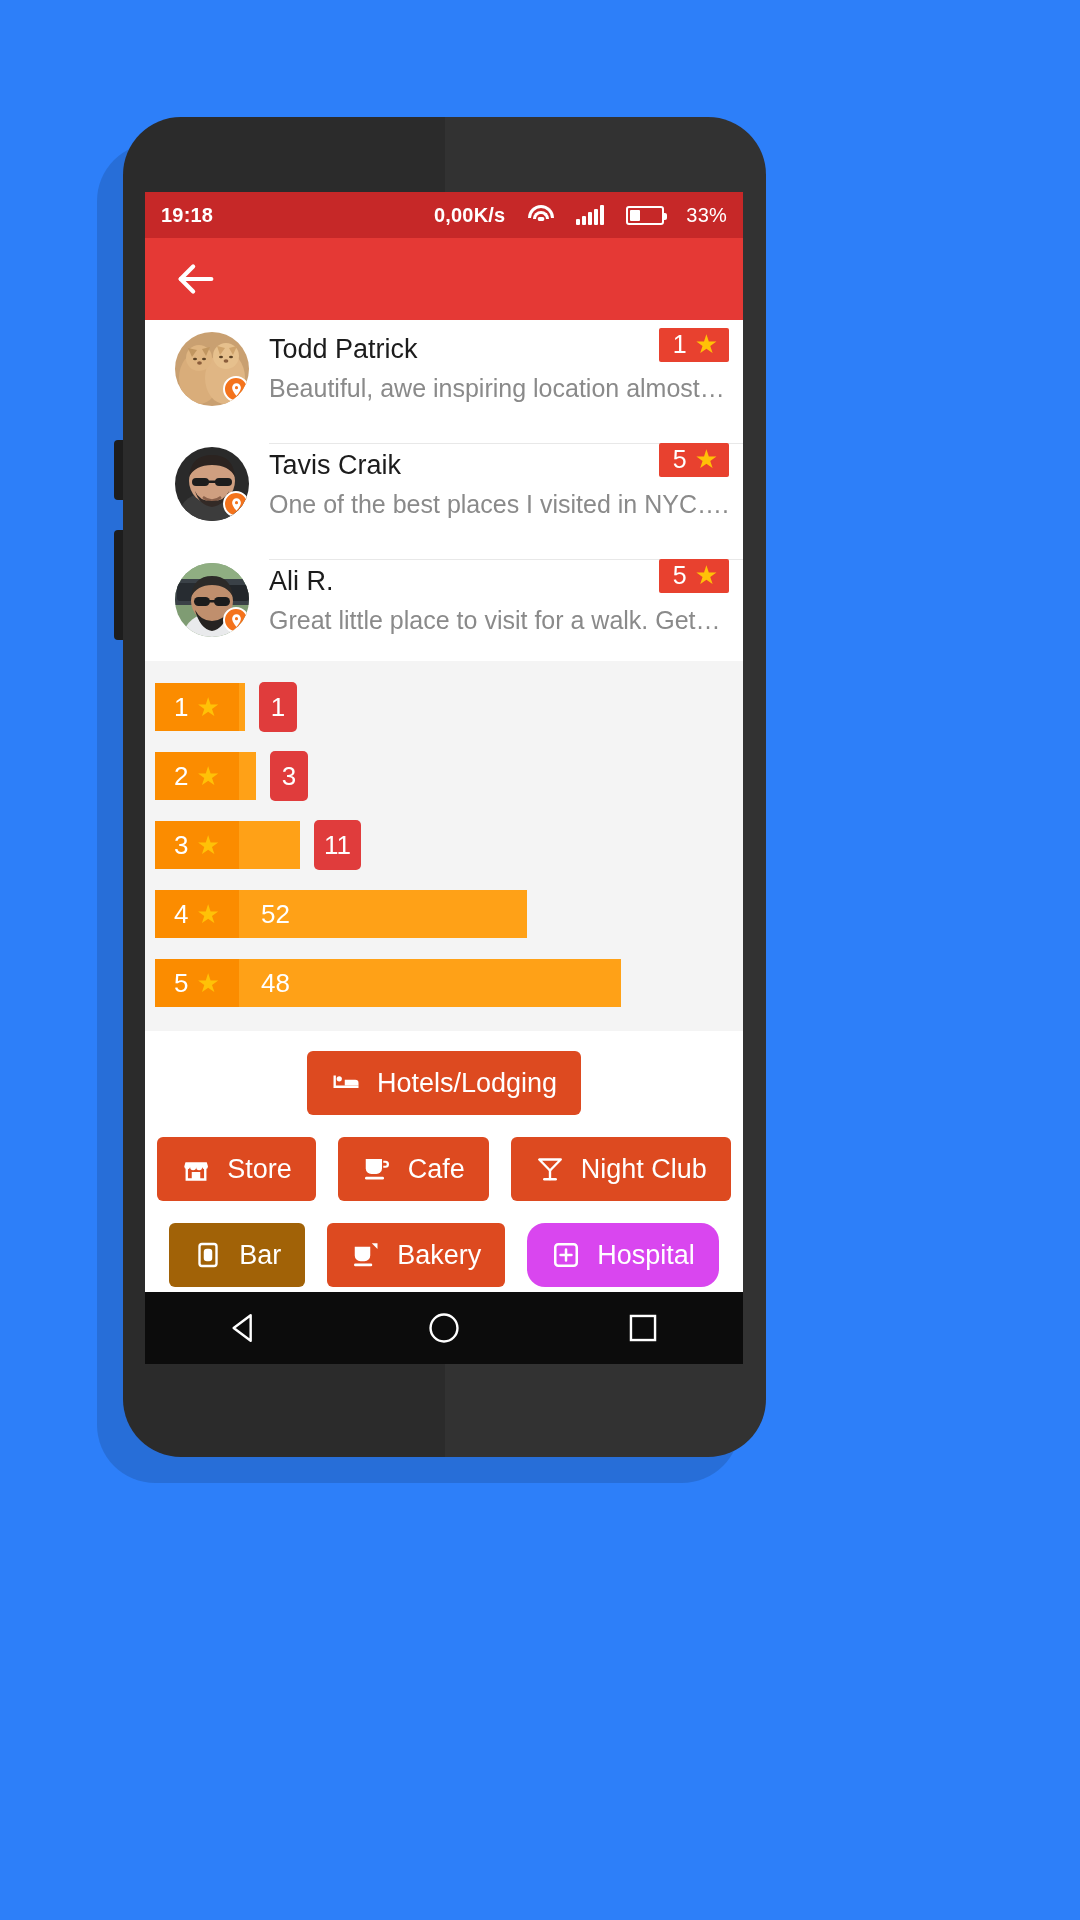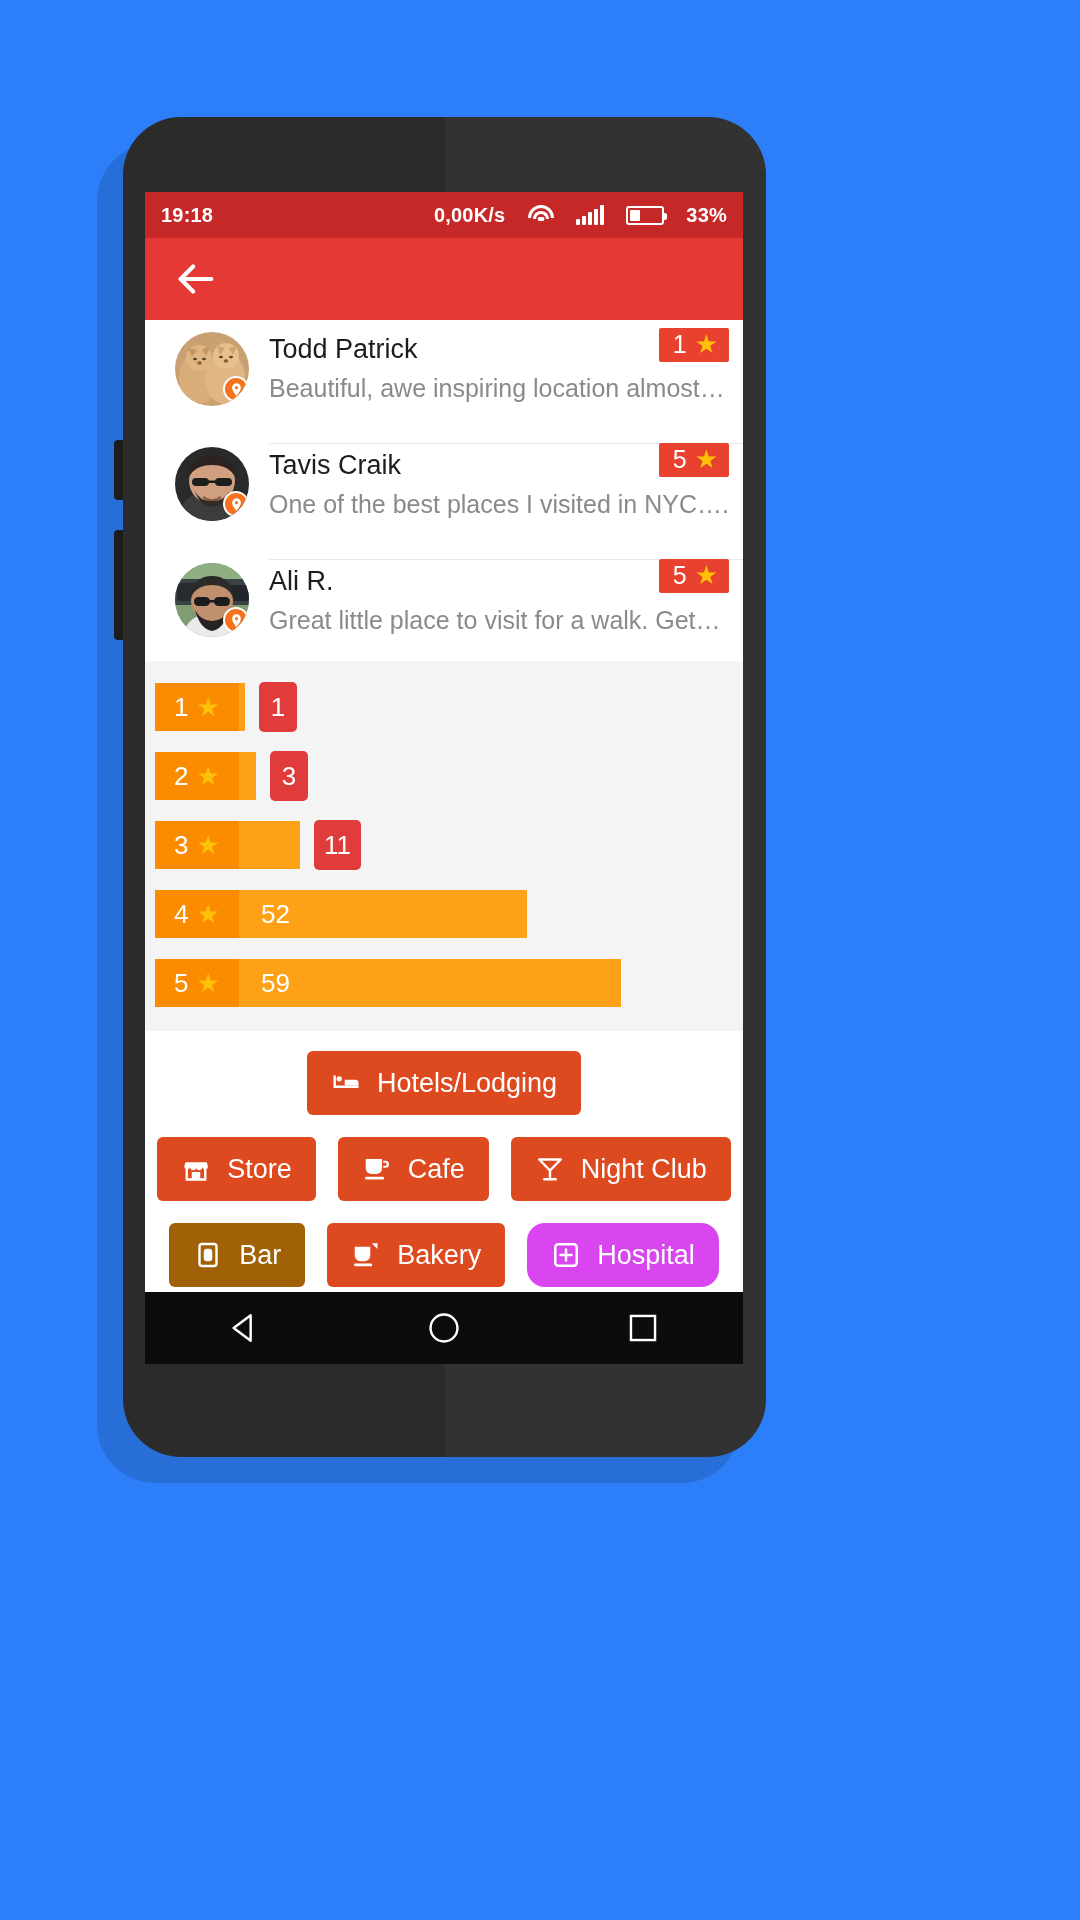--- a/index.html
+++ b/index.html
@@ -86,21 +86,21 @@
 
   .ico-battery{
     width:38px; height:19px; border:2.5px solid #fff; border-radius:3px;
     position:relative; display:flex; align-items:center; padding:2px;
   }
   .ico-battery::after{
     content:""; position:absolute; right:-5px; top:5px;
     width:3px; height:7px; background:#fff; border-radius:0 2px 2px 0;
   }
   .ico-battery .lvl{ height:100%; background:#fff; border-radius:1px; }
-  #battery-pct{ font-size:20px; font-weight:bold; }
+  #battery-pct{ font-size:20px; font-weight:normal; }
 
   
   #app-bar{
     height:82px; background:#E53935;
     display:flex; align-items:center; padding-left:28px;
   }
   #back-button{
     width:46px; height:46px; position:relative; cursor:pointer;
   }
   #back-button svg{ width:46px; height:46px; display:block; }
@@ -392,21 +392,21 @@
           </div>
           <span class="hist-inner-count">52</span>
         </div>
       </div>
       <div class="hist-row">
         <div class="hist-bar" style="width: 466px; background: rgb(255, 161, 23);">
           <div class="hist-label" style="background: rgb(251, 140, 0);">
             <span>5</span>
             <span class="st">★</span>
           </div>
-          <span class="hist-inner-count">59</span>
+          <span class="hist-inner-count">48</span>
         </div>
       </div>
     </div>
 
   <div id="category-section">
       <div class="cat-row">
         <button class="cat-btn" style="background: rgb(221, 74, 32);">
           <span style="display: flex;">
             <svg viewBox="0 0 24 24" fill="#fff">
               <circle cx="6.6" cy="8.6" r="2.1"></circle>

